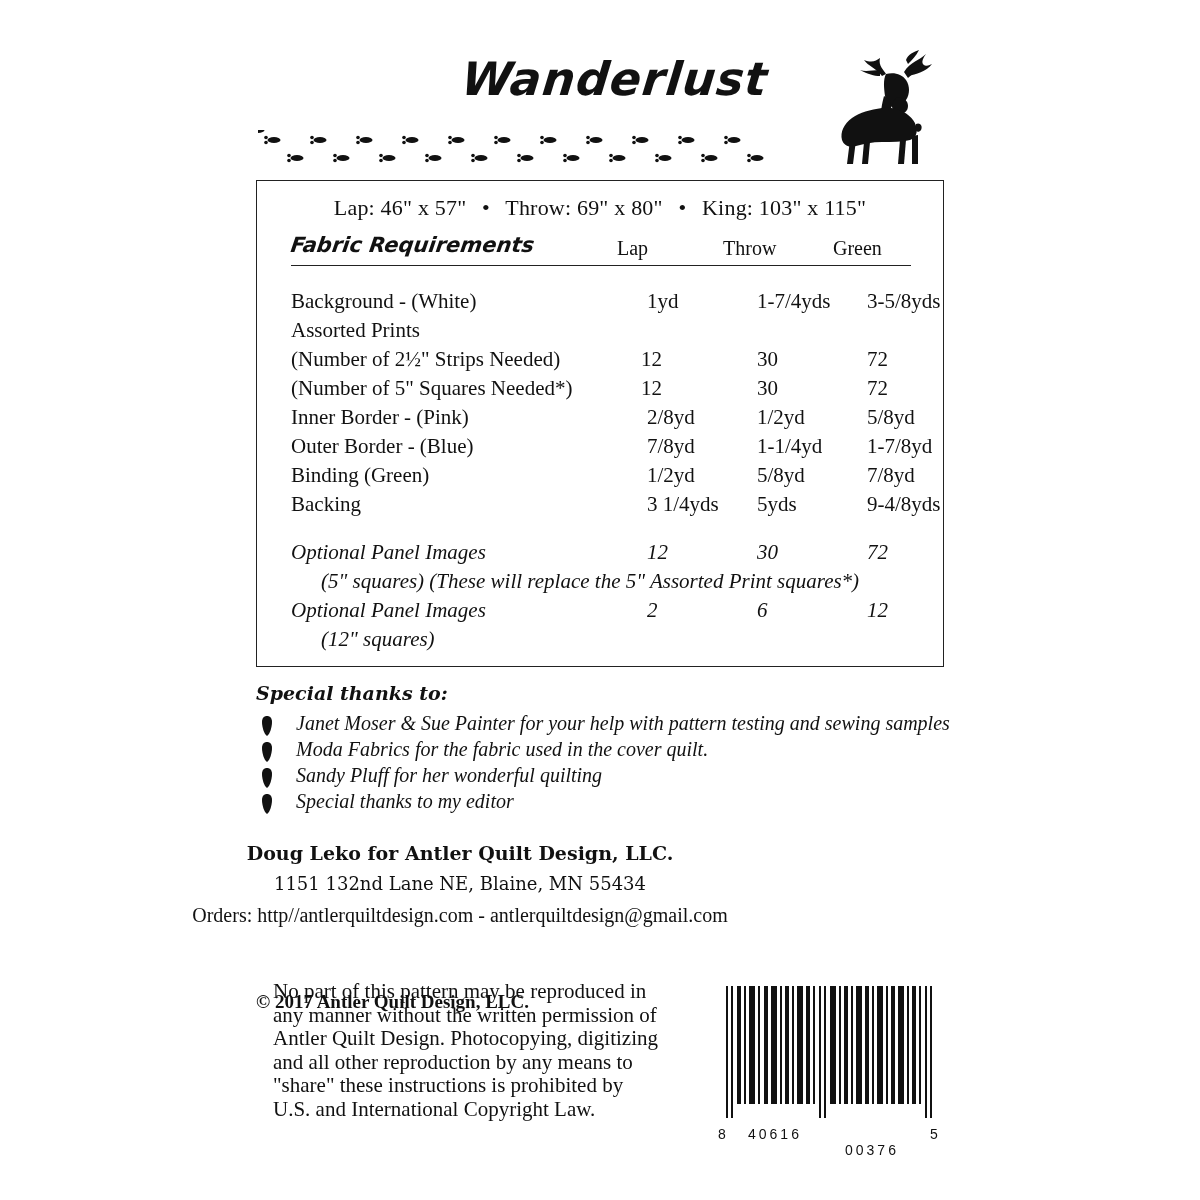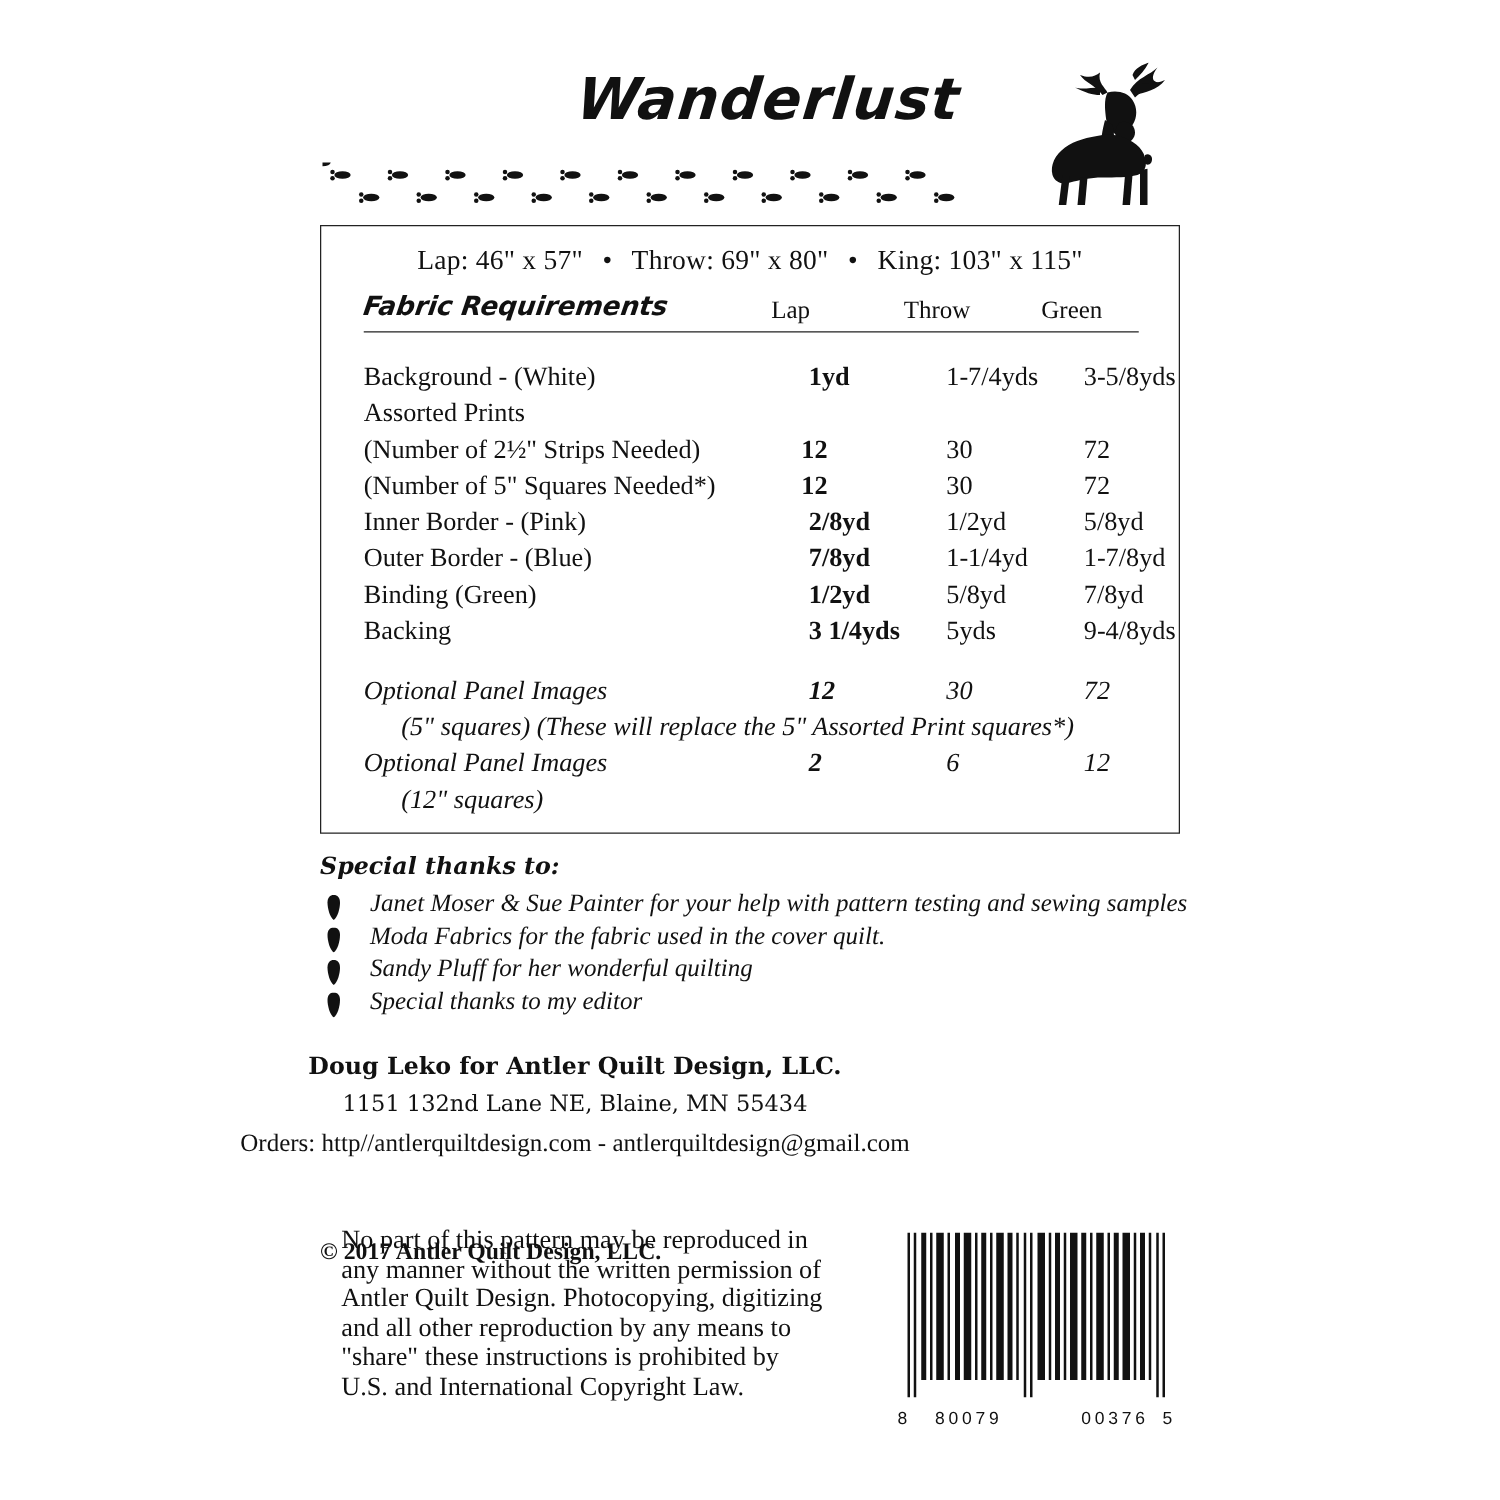--- a/index.html
+++ b/index.html
@@ -98,21 +98,21 @@
   .col-head.throw { left: 466px; }
   .col-head.king  { left: 576px; }
 
   
   .row {
     position: absolute;
     font-size: 21px;
     white-space: nowrap;
   }
   .row .label { position: absolute; left: 0; top: 0; }
-  .row .c1 { position: absolute; left: 356px; top: 0; font-weight: bold; }
+  .row .c1 { position: absolute; left: 356px; top: 0; }
   .row .c2 { position: absolute; left: 466px; top: 0; }
   .row .c3 { position: absolute; left: 576px; top: 0; }
   .row.tight .c1 { left: 350px; }
 
   .row.italic { font-style: italic; }
   .subnote {
     position: absolute;
     font-size: 21px;
     font-style: italic;
     white-space: nowrap;
@@ -186,21 +186,21 @@
     width: 232px; height: 132px;
   }
   .barcode-digits {
     position: absolute;
     top: 1126px;
     font-family: "Liberation Sans", sans-serif;
     font-size: 14px;
   }
   .bc-d1 { left: 718px; }
   .bc-d2 { left: 748px; letter-spacing: 3px; }
-  .bc-d3 { left: 865px; letter-spacing: 3px; }
+  .bc-d3 { left: 845px; letter-spacing: 3px; margin-top: 16px; }
   .bc-d4 { left: 930px; }
 </style>
 </head>
 <body>
 
 <div class="title">Wanderlust</div>
 
 <div class="moose">
   <svg viewBox="0 0 130 115" width="130" height="115" aria-hidden="true">
     <g fill="#111">
@@ -527,15 +527,15 @@
       <rect x="180" y="0" width="6" height="118"></rect>
       <rect x="189" y="0" width="2" height="118"></rect>
       <rect x="194" y="0" width="4" height="118"></rect>
       <rect x="201" y="0" width="2" height="118"></rect>
       <rect x="207" y="0" width="2" height="132"></rect>
       <rect x="212" y="0" width="2" height="132"></rect>
     </g>
   </svg>
 </div>
 <div class="barcode-digits bc-d1">8</div>
-<div class="barcode-digits bc-d2">80079</div>
+<div class="barcode-digits bc-d2">40616</div>
 <div class="barcode-digits bc-d3">00376</div>
 <div class="barcode-digits bc-d4">5</div>
 
 </body></html>

